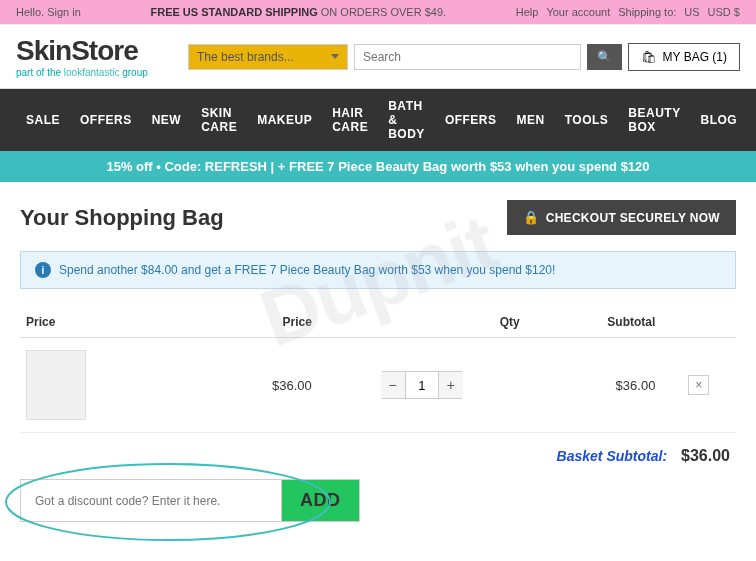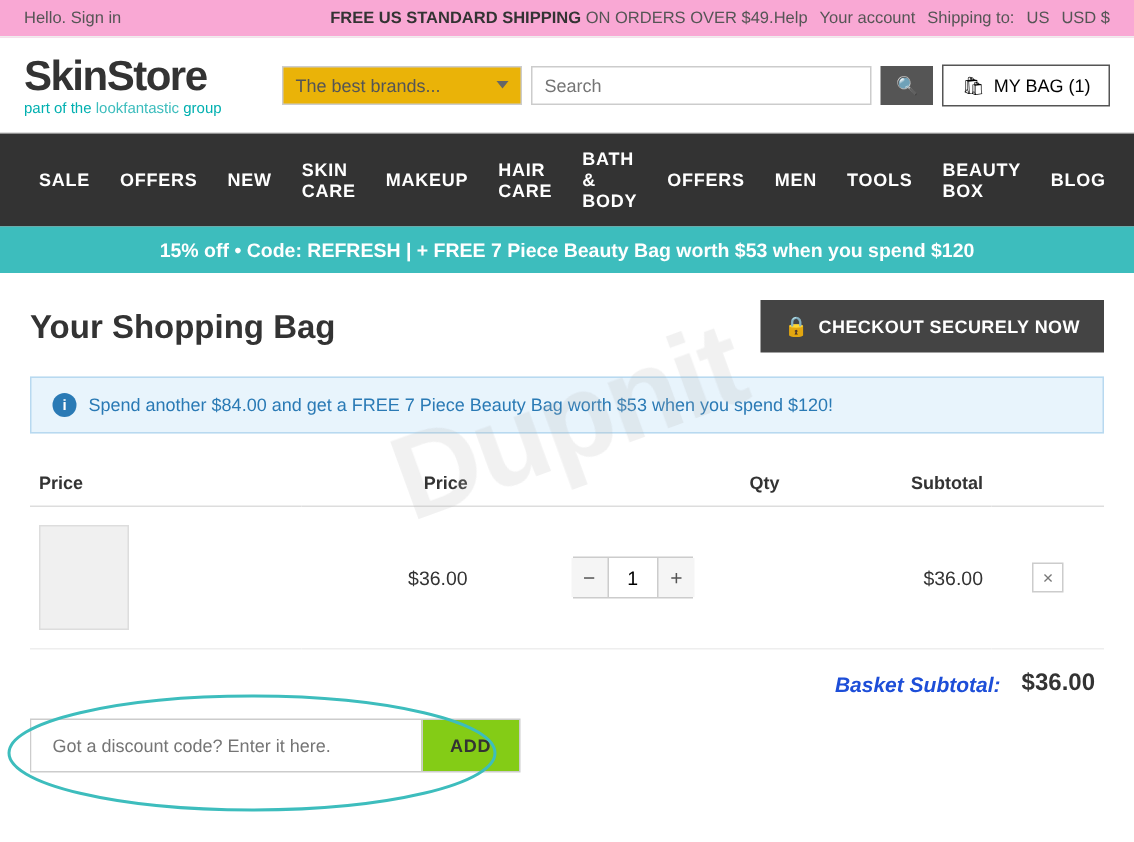--- a/index.html
+++ b/index.html
@@ -11,21 +11,21 @@
       align-items: center;
       justify-content: space-between;
       padding: 6px 16px;
       background: #f9a8d4;
       border-bottom: 1px solid #eee;
       font-size: 11px;
       color: #555;
     }
     .top-bar-center {
       flex: 1;
-      text-align: right;
+      text-align: center;
     }
     .top-bar-center strong { font-weight: bold; color: #333; }
     .top-bar-right { display: flex; gap: 8px; }
     .top-bar a { color: #555; text-decoration: none; }
 
     
     .header {
       display: flex;
       align-items: center;
       padding: 10px 16px;
@@ -257,25 +257,25 @@
     }
     .discount-input {
       border: none;
       outline: none;
       padding: 10px 14px;
       font-size: 12px;
       color: #999;
       width: 260px;
     }
     .discount-add-btn {
-      background: #84cc16;
+      background: #22c55e;
       border: none;
       border-left: 1px solid #ccc;
       padding: 10px 18px;
-      font-size: 12px;
+      font-size: 18px;
       font-weight: bold;
       color: #333;
       cursor: pointer;
       letter-spacing: 0.5px;
     }
 
     
     .bottom-row {
       display: flex;
       justify-content: space-between;

